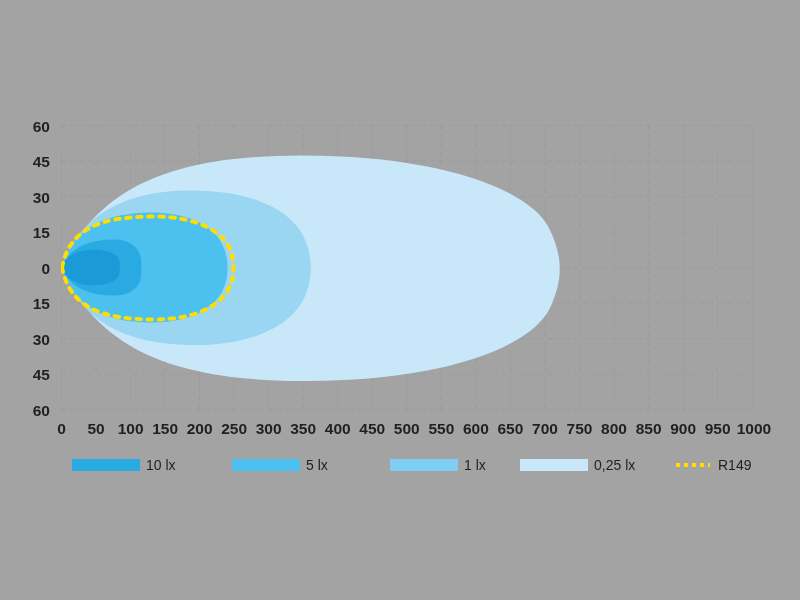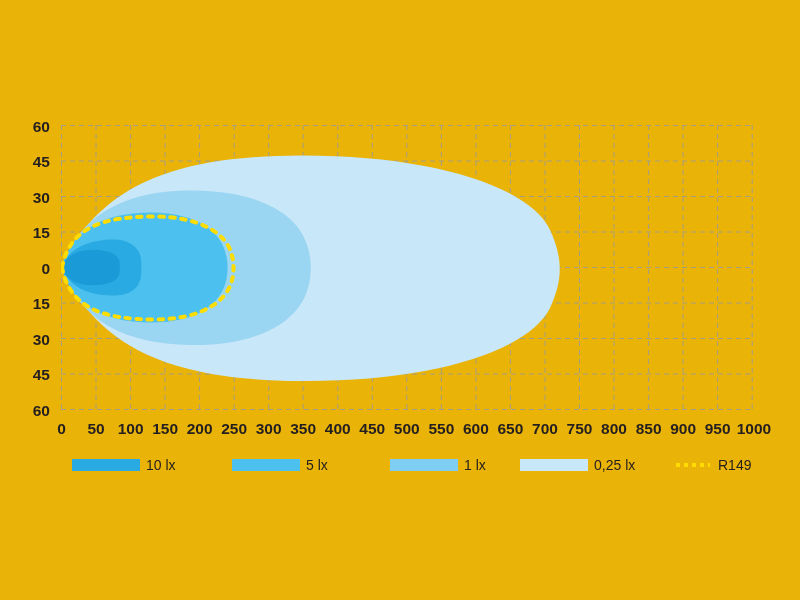--- a/index.html
+++ b/index.html
@@ -11,21 +11,21 @@
   body {
     width: 800px;
     height: 600px;
     font-family: "Liberation Sans", sans-serif;
     overflow: hidden;
   }
   #chart-root {
     position: relative;
     width: 800px;
     height: 600px;
-    background: #eab308;
+    background: #a3a3a3;
   }
   #beam-chart-svg {
     position: absolute;
     left: 0;
     top: 0;
     display: block;
   }
   .axis-tick-text {
     font-family: "Liberation Sans", sans-serif;
     font-size: 15.5px;

